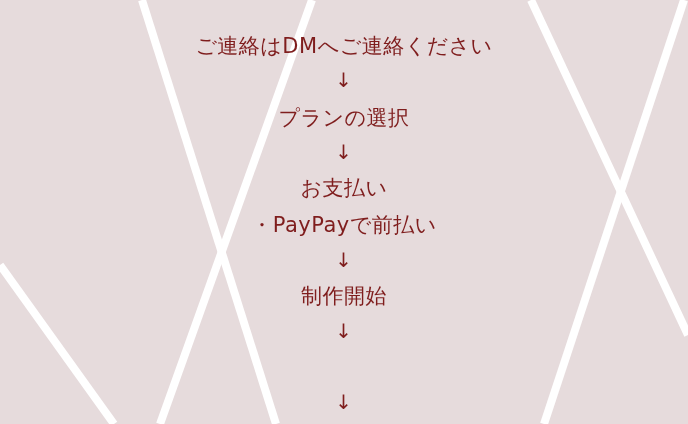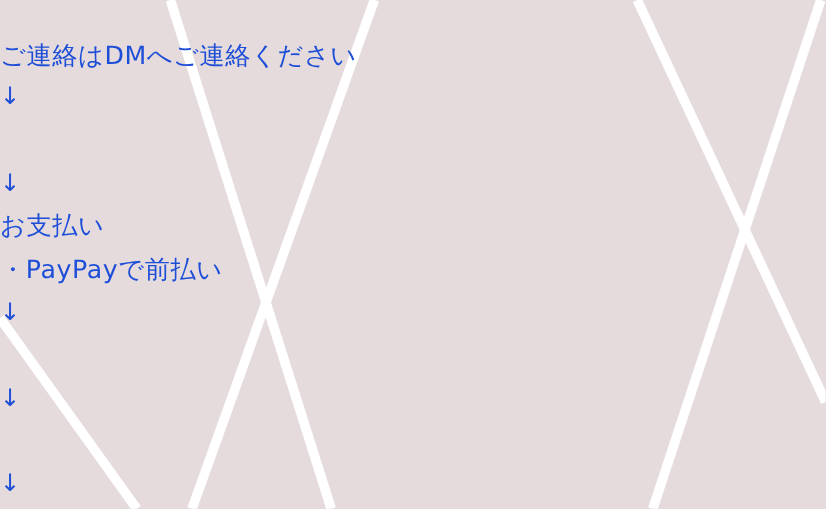--- a/index.html
+++ b/index.html
@@ -25,21 +25,22 @@
       position: absolute;
       left: 0;
       top: 0;
       width: 688px;
       height: 424px;
     }
     .step {
       position: absolute;
       left: 0;
       width: 688px;
-      color: #1d4ed8;
+      text-align: center;
+      color: #7f1d1d;
       font-size: 21px;
       line-height: 28px;
       white-space: nowrap;
       letter-spacing: 0.5px;
     }
     .arrow {
       font-size: 20px;
     }
   </style>
 </head>
@@ -49,19 +50,21 @@
   <line x1="142" y1="0" x2="276" y2="424" stroke="#ffffff" stroke-width="8"></line>
   <line x1="312" y1="0" x2="160" y2="424" stroke="#ffffff" stroke-width="8"></line>
   <line x1="0" y1="265" x2="114" y2="424" stroke="#ffffff" stroke-width="8"></line>
   <line x1="531" y1="0" x2="688" y2="335" stroke="#ffffff" stroke-width="8"></line>
   <line x1="684" y1="0" x2="544" y2="424" stroke="#ffffff" stroke-width="8"></line>
 </svg>
 
 <div class="flow">
   <div class="step" style="top:32px;">ご連絡はDMへご連絡ください</div>
   <div class="step arrow" style="top:66px;">↓</div>
+  <div class="step" style="top:104px;">プランの選択</div>
   <div class="step arrow" style="top:138px;">↓</div>
   <div class="step" style="top:174px;">お支払い</div>
   <div class="step" style="top:211px;">・PayPayで前払い</div>
   <div class="step arrow" style="top:246px;">↓</div>
+  <div class="step" style="top:282px;">制作開始</div>
   <div class="step arrow" style="top:317px;">↓</div>
   <div class="step arrow" style="top:388px;">↓</div>
 </div>
 
 </body></html>

